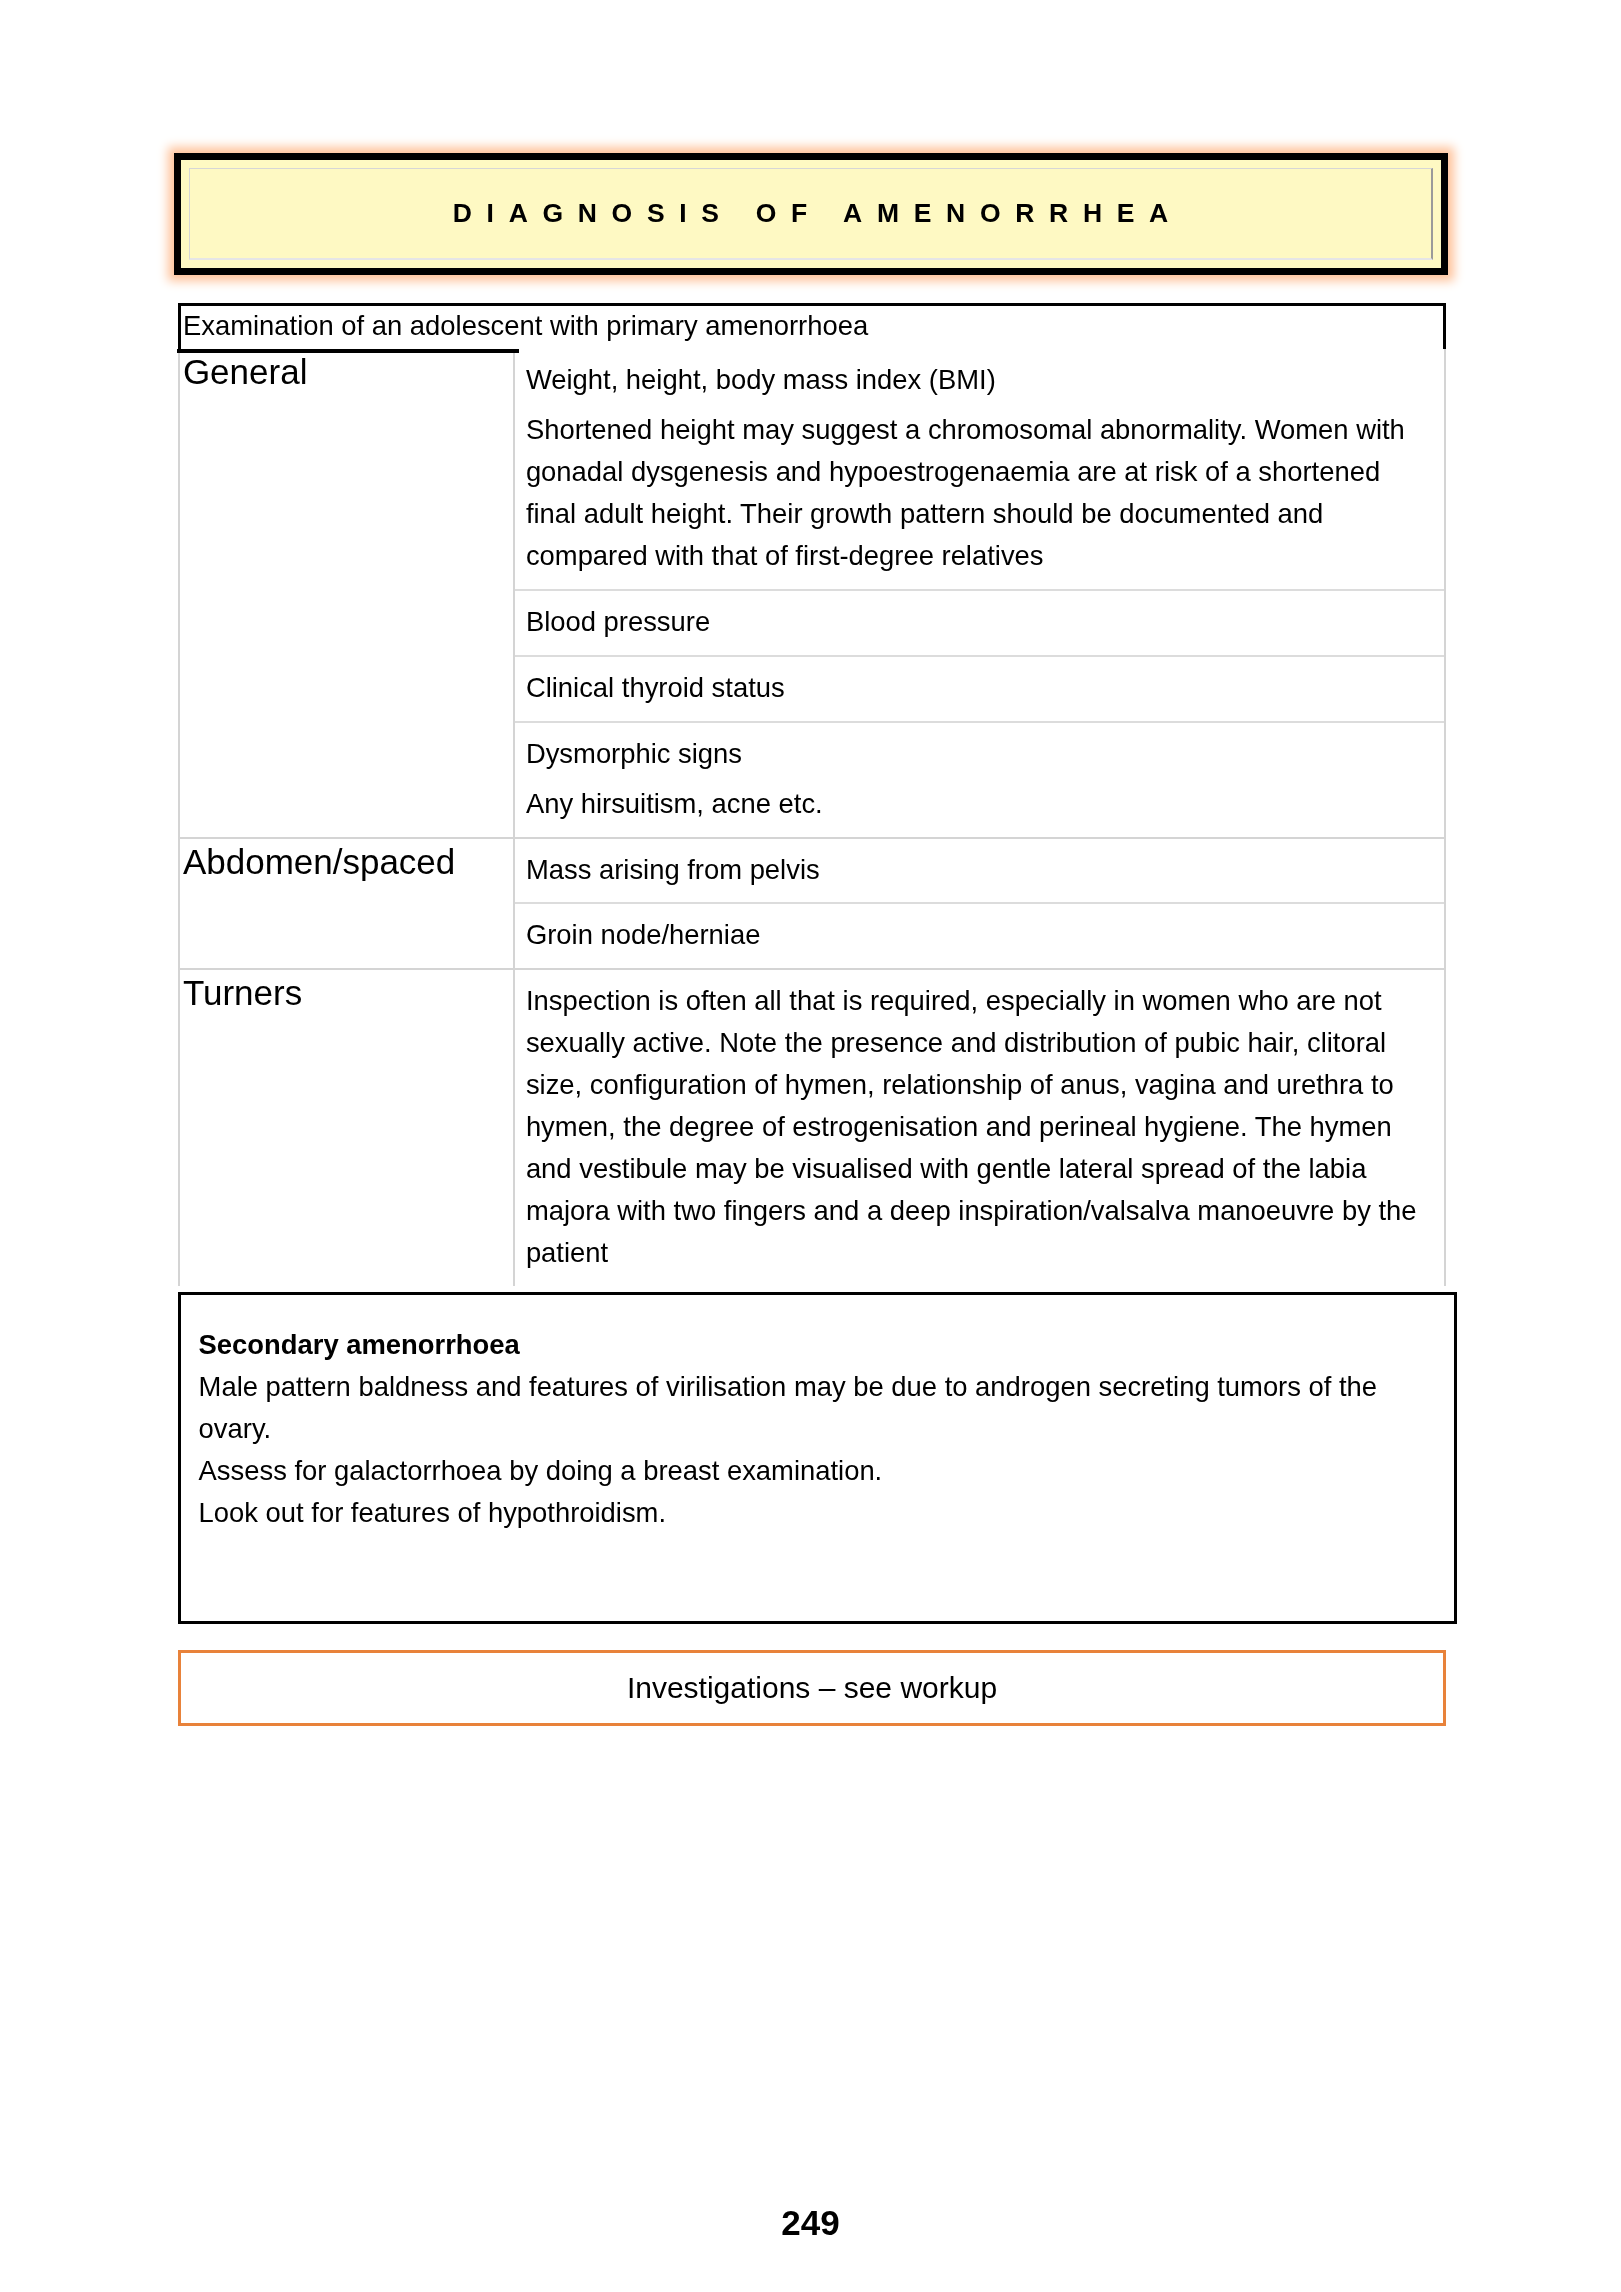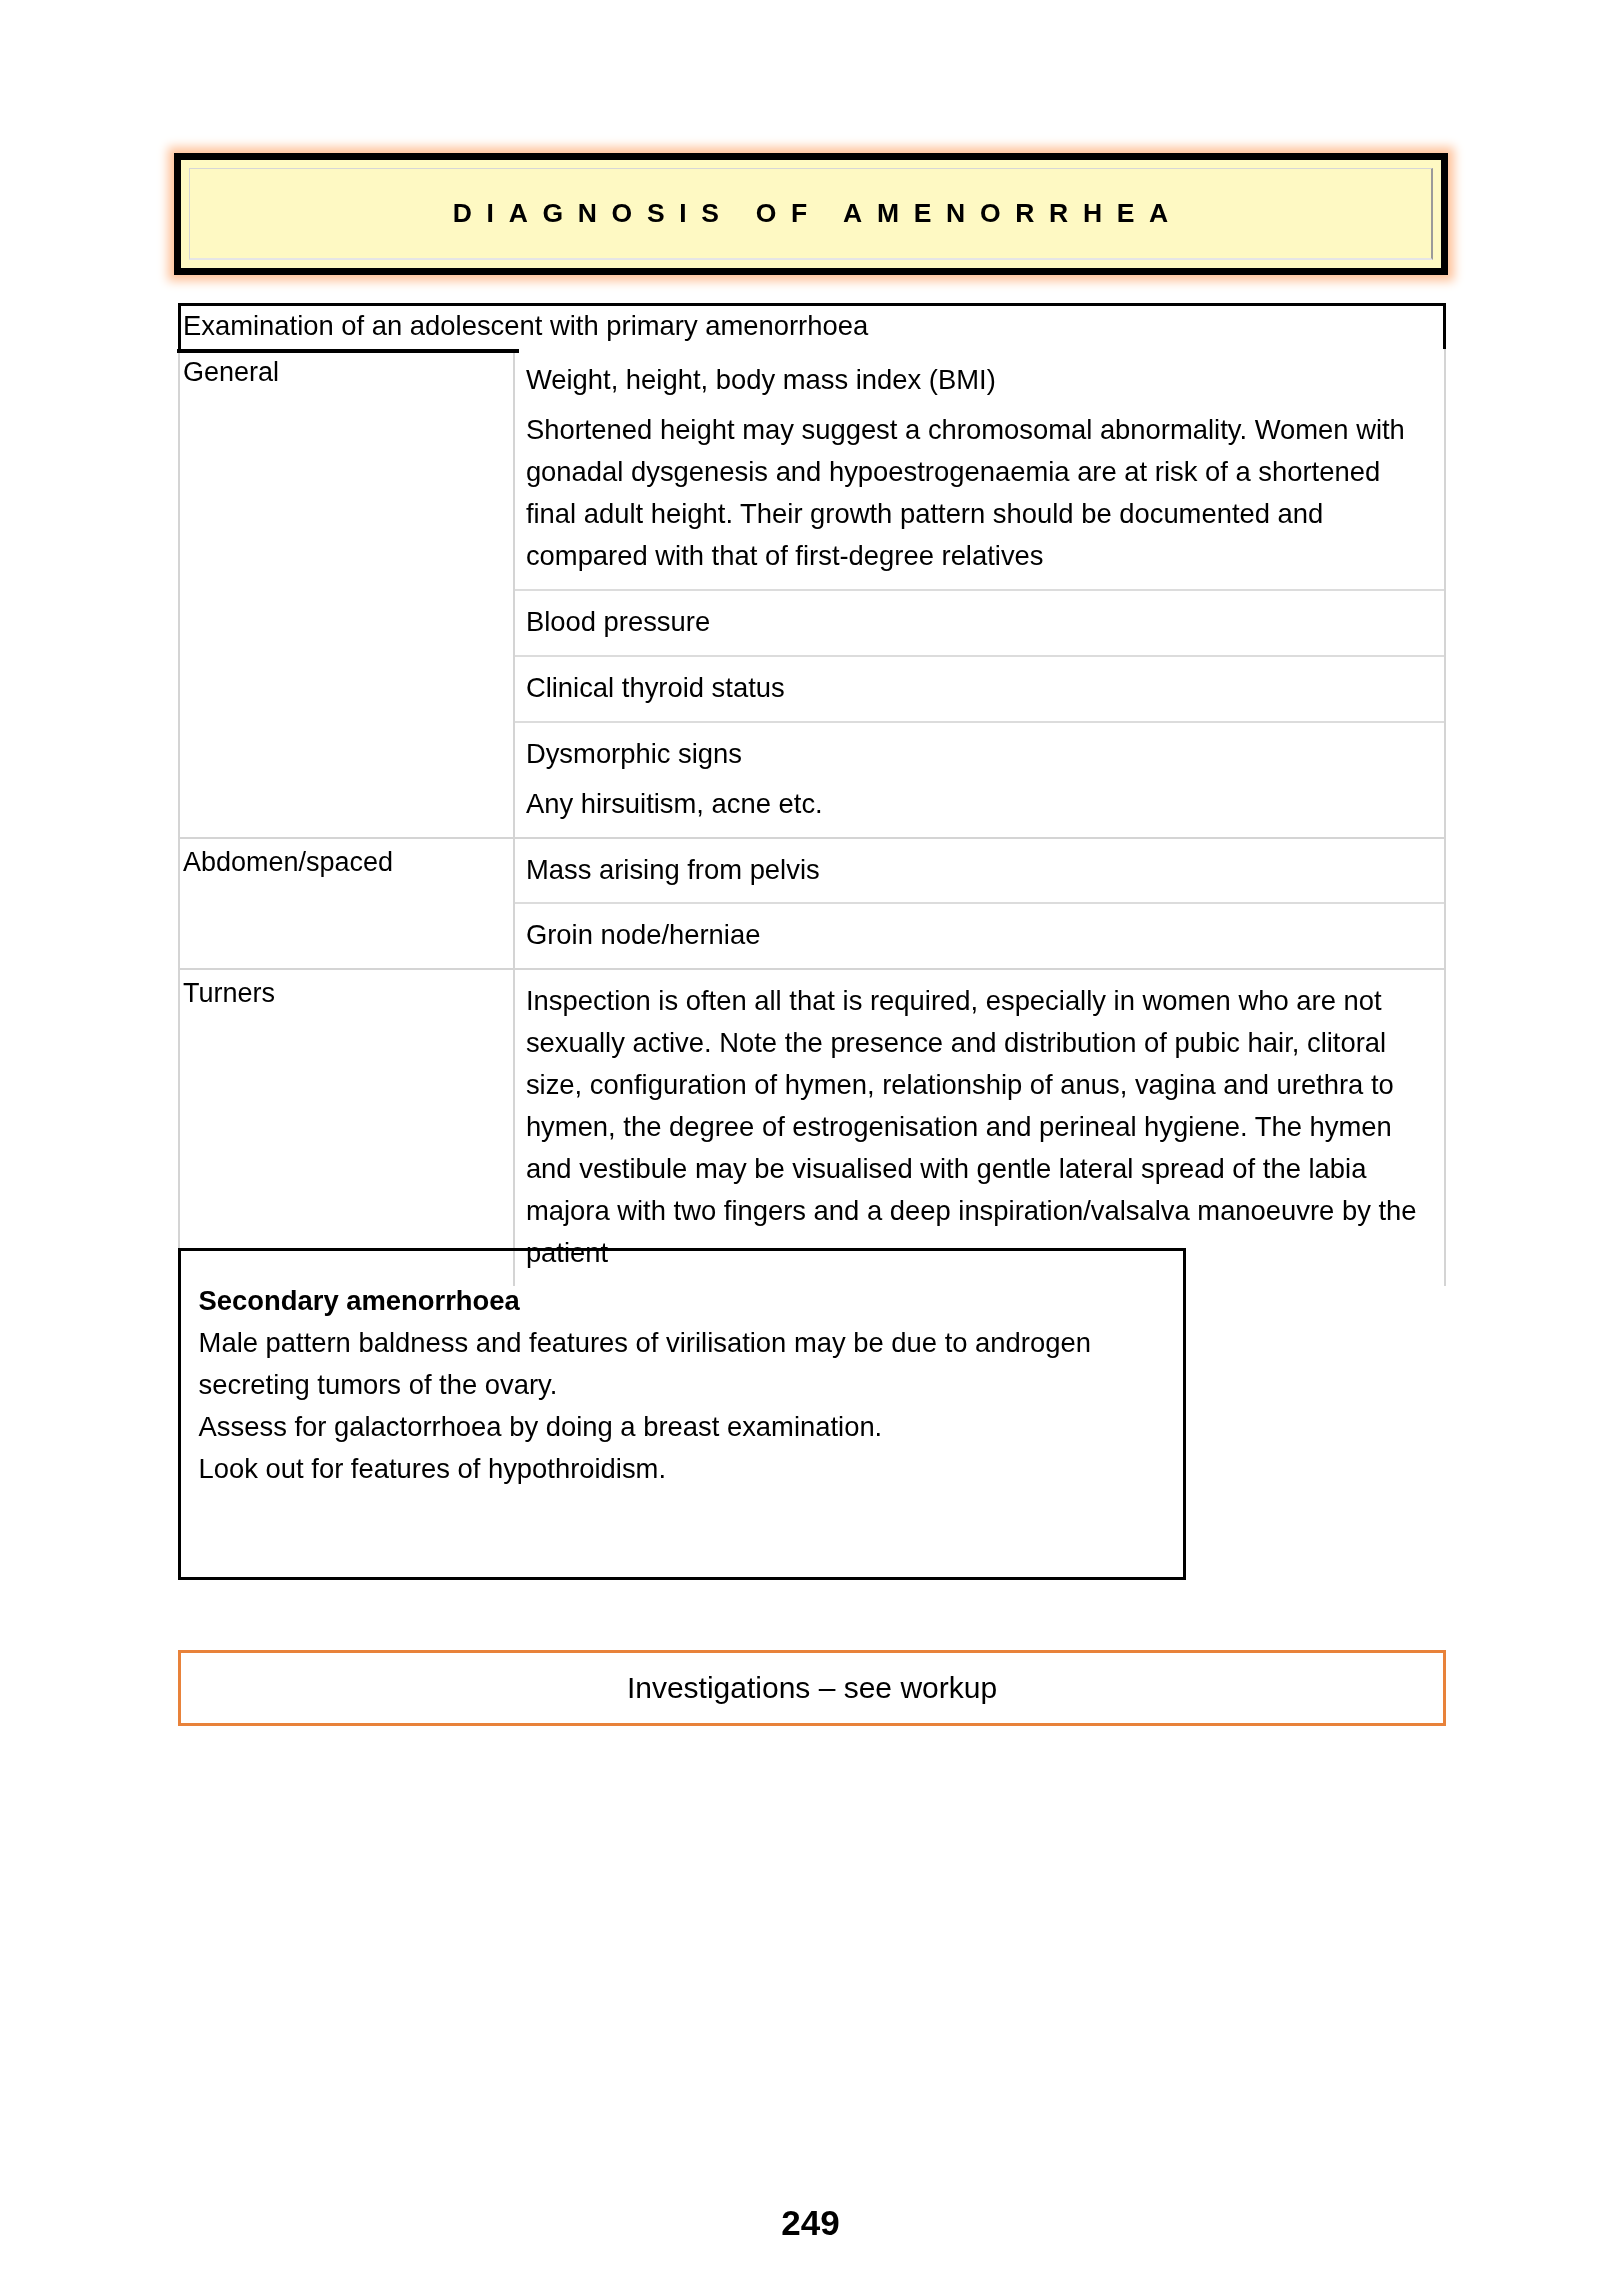--- a/index.html
+++ b/index.html
@@ -15,27 +15,27 @@
     display:flex; align-items:center; justify-content:center;
   }
   .title-text { font-weight:bold; font-size:26.5px; letter-spacing:14.7px; padding-left:14.7px; }
   .exam-table { position:absolute; left:178px; top:303px; width:1268px; }
   .exam-header {
     height:46px; box-sizing:border-box; border-top:3.9px solid #000; border-left:3.9px solid #000; border-right:3.9px solid #000;
     position:relative; font-size:27.4px; line-height:39px; padding-left:2px;
   }
   .exam-header::after { content:""; position:absolute; left:-3.9px; bottom:-3.9px; width:342px; height:3.9px; background:#000; }
   .group { display:flex; border-left:2.9px solid #d4d4d4; border-right:2.9px solid #d4d4d4; border-bottom:2.9px solid #d4d4d4; }
-  .group-label { width:335px; box-sizing:border-box; border-right:2.9px solid #d4d4d4; font-size:27px; line-height:42px; padding:2px 0 0 2.9px; }
+  .group-label { width:335px; box-sizing:border-box; border-right:2.9px solid #d4d4d4; font-size:35px; line-height:42px; padding:2px 0 0 2.9px; }
   .group-items { flex:1; }
   .cell { font-size:27.4px; line-height:42px; padding:2px 0 3.9px 2.9px; border-bottom:2.9px solid #dcdcdc; }
   .cell:last-child { border-bottom:none; }
   .cell p { margin:8px; }
   .secondary-box {
-    position:absolute; left:178px; top:1248px; width:1008px; height:332px; box-sizing:border-box;
+    position:absolute; left:178px; top:1292px; width:1279px; height:332px; box-sizing:border-box;
     border:3.9px solid #000; padding:29px 15.7px 0 17.6px; font-size:27.4px; line-height:42px;
   }
   .secondary-box p { margin:0; }
   .secondary-heading { font-weight:bold; }
   .invest-box {
     position:absolute; left:178px; top:1650px; width:1268px; height:76px; box-sizing:border-box;
     border:3.9px solid #e8823a; display:flex; align-items:center; justify-content:center; font-size:30px;
   }
   .page-number { position:absolute; left:0; width:1621px; top:2203px; text-align:center; font-weight:bold; font-size:35px; }
 </style>

